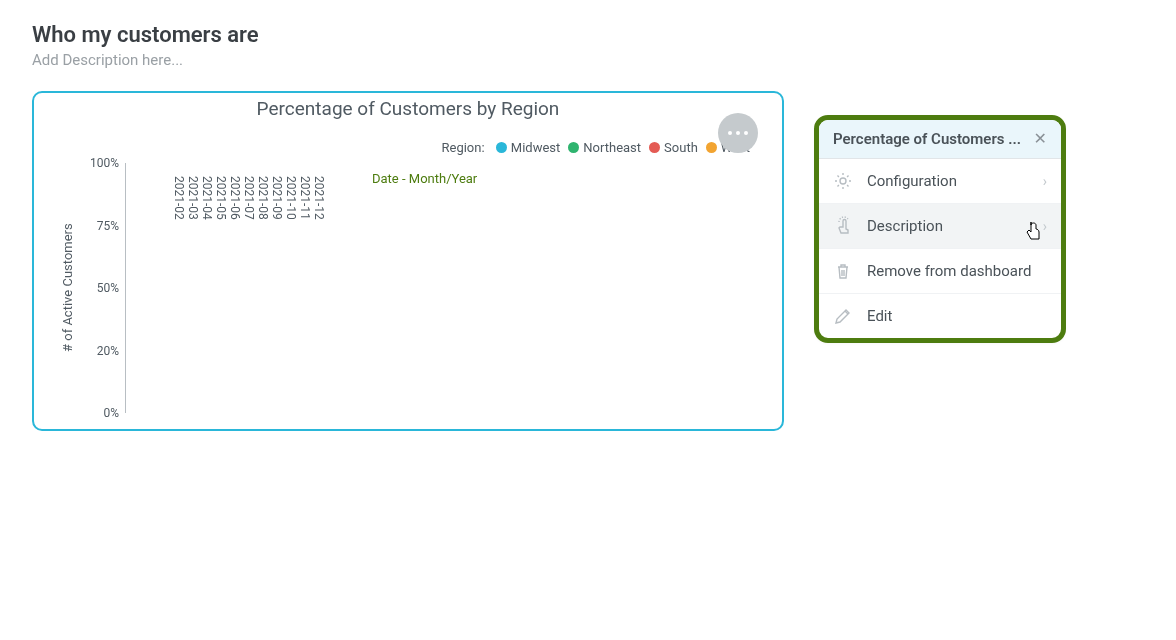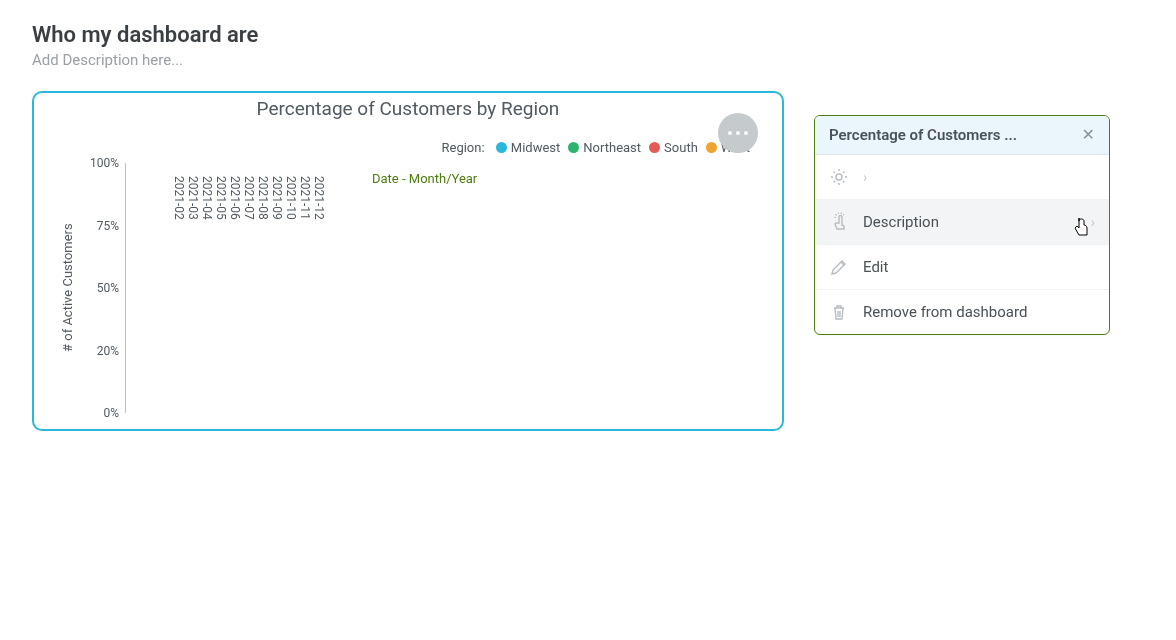--- a/index.html
+++ b/index.html
@@ -102,23 +102,23 @@
   .xaxis-title {
     text-align: center;
     font-size: 13px;
     color: #4d7c0f;
     margin-top: 8px;
     margin-left: 46px;
   }
 
   
   .menu-panel {
-    width: 296px;
-    border: 1px solid #4d7c0f;
-    border-radius: 6px;
+    width: 252px;
+    border: 5px solid #4d7c0f;
+    border-radius: 14px;
     background: #fff;
     overflow: hidden;
     box-shadow: 0 1px 3px rgba(0,0,0,0.03);
     margin-top: 24px;
   }
   .menu-header {
     background: #eaf6fb;
     border-bottom: 1px solid #e1e5e8;
     padding: 10px 14px;
     display: flex;
@@ -164,21 +164,21 @@
     bottom: 2px;
     font-size: 16px;
     pointer-events: none;
   }
 </style>
 </head>
 <body>
 
 <div class="page">
   <div class="title-row">
-      <div class="title">Who my dashboard are</div>
+      <div class="title">Who my customers are</div>
     </div>
   <div class="desc">Add Description here...</div>
 
   <div class="content-row">
 
     <div class="chart-card">
       <div class="chart-title">Percentage of Customers by Region</div>
       <div class="more-btn">
         <span></span>
         <span></span>
@@ -288,49 +288,50 @@
         <div class="close-icon">✕</div>
       </div>
       <div id="menu-items">
           <div class="menu-item">
             <div class="menu-icon">
               <svg viewBox="0 0 20 20">
                 <circle cx="10" cy="10" r="3"></circle>
                 <path d="M10 2v2M10 16v2M2 10h2M16 10h2M4.5 4.5l1.4 1.4M14.1 14.1l1.4 1.4M4.5 15.5l1.4-1.4M14.1 5.9l1.4-1.4"></path>
               </svg>
             </div>
+            <div class="menu-label">Configuration</div>
             <div class="chevron">›</div>
           </div>
           <div class="menu-item hover">
             <div class="menu-icon">
               <svg viewBox="0 0 20 20">
                 <path d="M10 11V5a1.5 1.5 0 0 1 3 0v8l2 1v3H8l-2-5 1-1 3 0z"></path>
                 <path d="M6 6a5 5 0 0 1 9-3" stroke-dasharray="1.2 1.6"></path>
               </svg>
             </div>
             <div class="menu-label">Description</div>
             <div class="chevron">›</div>
             <div class="cursor-pointer-icon"><svg width="18" height="22" viewBox="0 0 18 22">
                 <path d="M6 2v10l-2-2-2 2 4 7h8v-7c0-2-2-3-3-3V5c0-1-1-2-2.5-2S6 4 6 5z" fill="#fff" stroke="#000" stroke-width="1"></path>
               </svg></div>
           </div>
           <div class="menu-item">
             <div class="menu-icon">
               <svg viewBox="0 0 20 20">
+                <path d="M5 6h10M8 6V4h4v2M6 6l1 11h6l1-11"></path>
+                <path d="M9 9v6M11 9v6"></path>
+              </svg>
+            </div>
+            <div class="menu-label">Remove from dashboard</div>
+          </div>
+          <div class="menu-item">
+            <div class="menu-icon">
+              <svg viewBox="0 0 20 20">
                 <path d="M3 17l1-4 9-9 3 3-9 9-4 1z"></path>
                 <path d="M12 5l3 3"></path>
               </svg>
             </div>
             <div class="menu-label">Edit</div>
-          </div>
-          <div class="menu-item">
-            <div class="menu-icon">
-              <svg viewBox="0 0 20 20">
-                <path d="M5 6h10M8 6V4h4v2M6 6l1 11h6l1-11"></path>
-                <path d="M9 9v6M11 9v6"></path>
-              </svg>
-            </div>
-            <div class="menu-label">Remove from dashboard</div>
           </div>
         </div>
     </div>
   </div>
 </div>
 
 </body></html>

